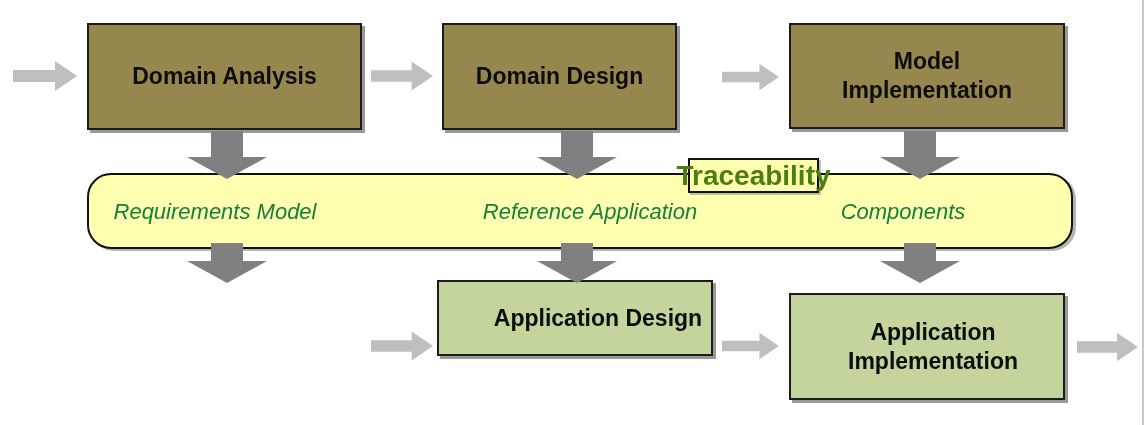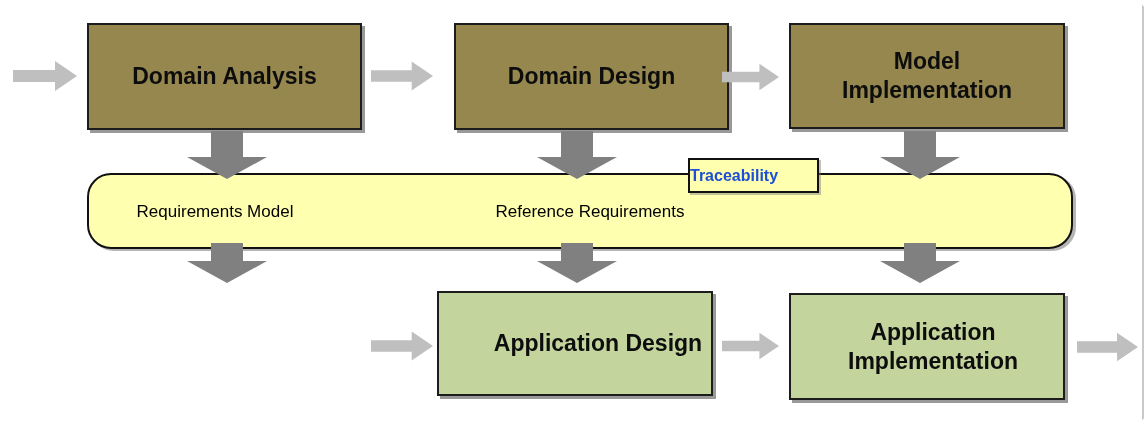--- a/index.html
+++ b/index.html
@@ -2,77 +2,77 @@
 <html><head>
 <meta charset="utf-8">
 <style>
   html,body{margin:0;padding:0;background:#ffffff;}
   .stage{
     position:relative;
     width:1147px;height:425px;
     background:#ffffff;
     font-family:"Liberation Sans", sans-serif;
     overflow:hidden;
-    border-radius:16px;
   }
   .box{
     position:absolute;
     display:flex;align-items:center;justify-content:center;
     border:2px solid #1c1c1c;
     box-shadow:3px 3px 0 rgba(70,70,70,0.55);
     box-sizing:border-box;
     text-align:center;
     z-index:2;
   }
   .domain-box{background:#95874e;}
   .app-box{background:#c4d49d;}
   .box-label{
     font-weight:bold;
     font-size:23px;
     line-height:1.25;
     color:#0d0d0d;
     white-space:pre-line;
   }
   .b1{left:87px;top:23px;width:275px;height:107px;}
-  .b2{left:454px;top:23px;width:275px;height:107px;}
+  .b2{left:442px;top:23px;width:235px;height:107px;}
   .b3{left:789px;top:23px;width:276px;height:106px;}
   .a1{left:87px;top:293px;width:276px;height:105px;}
-  .a2{left:437px;top:291px;width:276px;height:105px;padding-left:46px;}
+  .a2{left:437px;top:280px;width:276px;height:76px;padding-left:46px;}
   .a3{left:789px;top:293px;width:276px;height:107px;padding-left:12px;}
 
   .band{
     position:absolute;
     left:87px;top:173px;width:986px;height:76px;
     background:#ffffb0;
     border:2px solid #111111;
     border-radius:24px;
     box-shadow:3px 2px 0 rgba(120,120,120,0.55);
     box-sizing:border-box;
     z-index:1;
   }
   .band-text{
     position:absolute;
     transform:translate(-50%,-50%);
-    font-size:17px;
-    color:#000000;
+    font-size:22px;
+    color:#15803d;
     white-space:nowrap;
     z-index:2;
+    font-style:italic;
   }
   .bt1{left:215px;top:212px;}
   .bt2{left:590px;top:212px;}
   .bt3{left:903px;top:212px;}
 
   .tag{
     position:absolute;
     left:688px;top:158px;width:131px;height:35px;
     background:#ffffb0;
     border:2px solid #111111;
     box-sizing:border-box;
-    display:flex;align-items:center;justify-content:flex-start;
-    font-size:16px;font-weight:bold;color:#1d4ed8;
+    display:flex;align-items:center;justify-content:center;
+    font-size:28px;font-weight:bold;color:#4d7c0f;
     box-shadow:2px 2px 0 rgba(120,120,120,0.45);
     z-index:5;
   }
 
   .arr{position:absolute;z-index:3;}
   .down-fill{fill:#808080;}
   .flow-fill{fill:#bfbfbf;}
 
   .d-up1{left:187px;top:131px;}
   .d-up2{left:537px;top:131px;}
@@ -137,21 +137,22 @@
     </svg>
   <svg class="arr d-up2" width="80" height="48" viewBox="0 0 80 48">
       <polygon class="down-fill" points="24,0 56,0 56,26 80,26 40,48 0,26 24,26"></polygon>
     </svg>
   <svg class="arr d-up3" width="80" height="48" viewBox="0 0 80 48">
       <polygon class="down-fill" points="24,0 56,0 56,26 80,26 40,48 0,26 24,26"></polygon>
     </svg>
 
   <div class="band"></div>
   <span class="band-text bt1">Requirements Model</span>
-  <span class="band-text bt2">Reference Requirements</span>
+  <span class="band-text bt2">Reference Application</span>
+  <span class="band-text bt3">Components</span>
   <div class="tag">
     <span>Traceability</span>
   </div>
 
   <svg class="arr d-lo1" width="80" height="40" viewBox="0 0 80 40">
       <polygon class="down-fill" points="24,0 56,0 56,18 80,18 40,40 0,18 24,18"></polygon>
     </svg>
   <svg class="arr d-lo2" width="80" height="40" viewBox="0 0 80 40">
       <polygon class="down-fill" points="24,0 56,0 56,18 80,18 40,40 0,18 24,18"></polygon>
     </svg>

